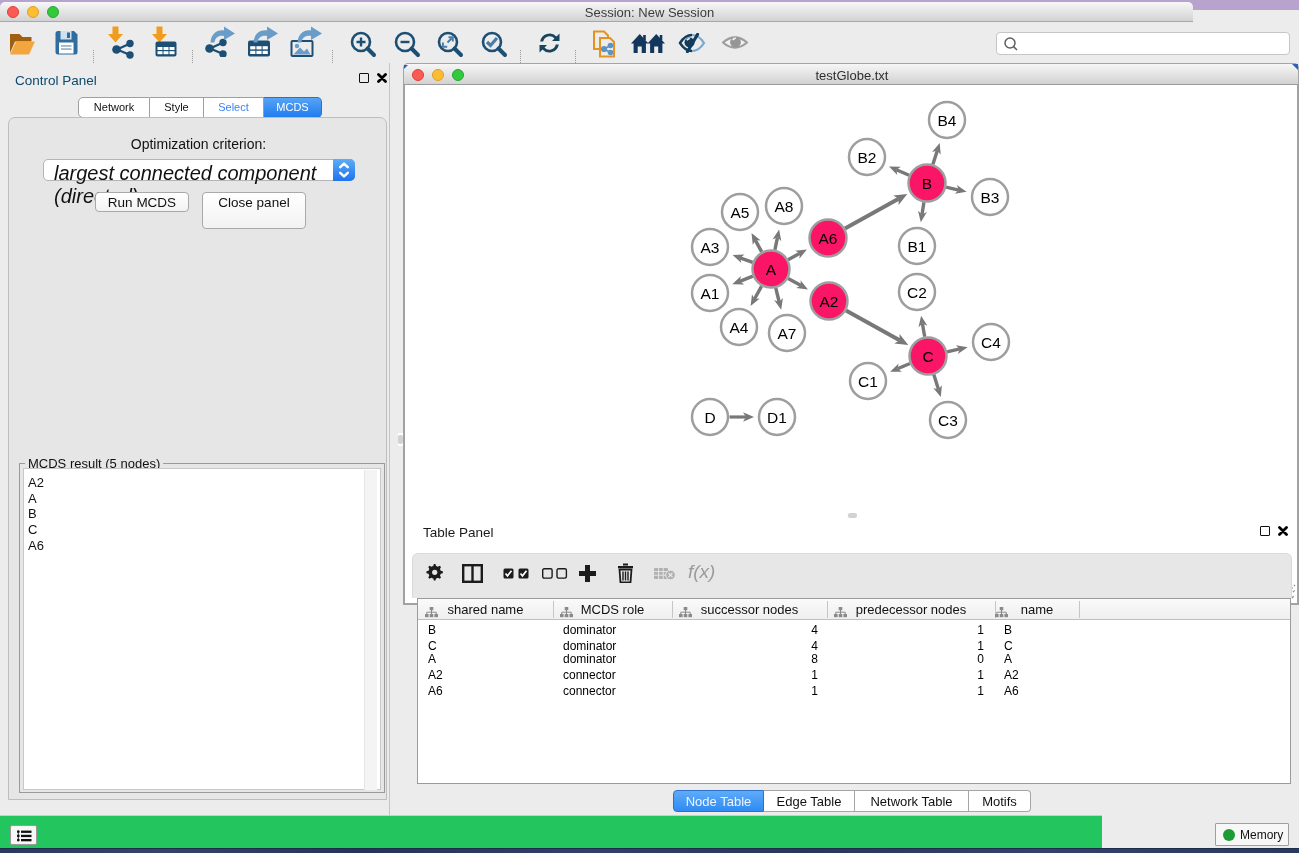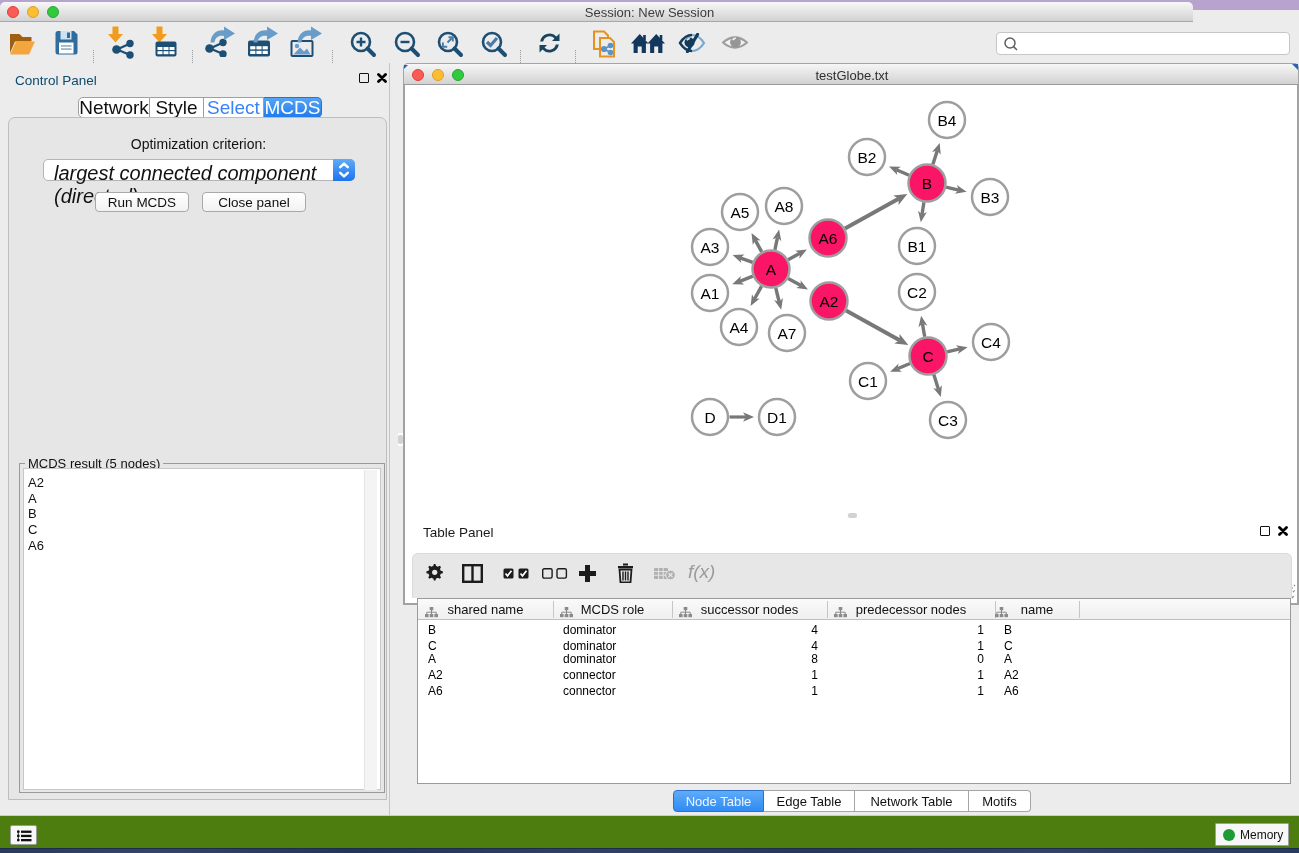--- a/index.html
+++ b/index.html
@@ -166,42 +166,42 @@
   </div>
 </div>
 
 <div class="abs" style="left:0;top:63px;width:390px;height:752px;background:#ececec;border-right:1px solid #c4c4c4;">
   <div class="abs" style="left:15px;top:10px;font-size:13.5px;color:#0c4a6e;">Control Panel</div>
   <div class="abs" style="left:359px;top:10px;width:10px;height:10px;border:1.6px solid #111;border-radius:1px;"></div>
   <svg class="abs" style="left:377px;top:10px;" width="10" height="10" viewBox="0 0 10 10">
       <path d="M1.5 1.5 L8.5 8.5 M8.5 1.5 L1.5 8.5" stroke="#000" stroke-width="2.8" stroke-linecap="round"></path>
     </svg>
 
-  <div class="abs" style="left:78px;top:34px;height:21px;display:flex;font-size:19px;">
+  <div class="abs" style="left:78px;top:34px;height:21px;display:flex;font-size:11px;">
     <div style="width:72px;background:#fff;border:1px solid #9f9f9f;border-radius:5px 0 0 5px;text-align:center;line-height:19px;color:#111;">Network</div>
     <div style="width:54px;background:#fff;border:1px solid #9f9f9f;border-left:none;text-align:center;line-height:19px;color:#111;">Style</div>
     <div style="width:60px;background:#fff;border:1px solid #9f9f9f;border-left:none;text-align:center;line-height:19px;color:#3b82f6;">Select</div>
     <div style="width:58px;background:linear-gradient(#56a4f5,#217ced);border:1px solid #2a71cc;border-left:none;border-radius:0 5px 5px 0;text-align:center;line-height:19px;color:#fff;">MCDS</div>
   </div>
 
   <div class="abs" style="left:8px;top:54px;width:379px;height:683px;background:#e6e6e6;border:1px solid #bdbdbd;border-radius:7px 7px 0 0;">
     <div class="abs" style="left:0;top:18px;width:379px;text-align:center;font-size:14px;color:#111;">Optimization criterion:</div>
 
     <div class="abs" style="left:34px;top:41px;width:312px;height:22px;background:#fff;border:1px solid #b4b4b4;border-radius:5px;">
       <div class="abs" style="left:10px;top:2px;font-size:20px;color:#111;font-style:italic;">largest connected component (directed)</div>
       <div class="abs" style="right:-1px;top:-1px;width:22px;height:22px;background:linear-gradient(#5fabf8,#1d73ee);border-radius:0 5px 5px 0;">
         <svg width="22" height="22" viewBox="0 0 22 22">
             <path d="M7.2 8.2 L11 4.6 L14.8 8.2" fill="none" stroke="#fff" stroke-width="2.4" stroke-linecap="round" stroke-linejoin="round"></path>
             <path d="M7.2 13.8 L11 17.4 L14.8 13.8" fill="none" stroke="#fff" stroke-width="2.4" stroke-linecap="round" stroke-linejoin="round"></path>
           </svg>
       </div>
     </div>
 
     <div class="abs" style="left:86px;top:74px;width:94px;height:20px;background:linear-gradient(#ffffff,#f2f2f2);border:1px solid #a9a9a9;border-radius:4px;text-align:center;line-height:19px;font-size:13.5px;color:#111;">Run MCDS</div>
-    <div class="abs" style="left:193px;top:74px;width:104px;height:20px;background:linear-gradient(#ffffff,#f2f2f2);border:1px solid #a9a9a9;border-radius:4px;text-align:center;line-height:19px;font-size:13.5px;color:#111;">Close panel</div>
+    <div class="abs" style="left:193px;top:74px;width:104px;height:37px;background:linear-gradient(#ffffff,#f2f2f2);border:1px solid #a9a9a9;border-radius:4px;text-align:center;line-height:19px;font-size:13.5px;color:#111;">Close panel</div>
 
     <div class="abs" style="left:10px;top:345px;width:366px;height:330px;border:1px solid #9a9a9a;">
       <div class="abs" style="left:5px;top:-8px;background:#e6e6e6;padding:0 3px;font-size:13px;color:#111;">MCDS result (5 nodes)</div>
       <div class="abs" style="left:3px;top:4px;width:358px;height:322px;background:#fff;border:1px solid #c8c8c8;">
         <div style="font-size:13px;color:#111;padding:6px 0 0 4px;line-height:15.7px;">A2<br>A<br>B<br>C<br>A6</div>
         <div class="abs" style="right:3px;top:1px;width:13px;height:320px;background:#f4f4f4;border-left:1px solid #e4e4e4;"></div>
       </div>
     </div>
   </div>
 </div>
@@ -480,21 +480,21 @@
   </div>
 
   <div class="abs" style="left:268px;top:270px;height:22px;display:flex;font-size:13px;">
     <div style="width:91px;background:linear-gradient(#5fabf8,#2f8bf2);border:1px solid #2a71cc;border-radius:4px 0 0 4px;text-align:center;line-height:21px;color:#eef4fd;">Node Table</div>
     <div style="width:91px;background:#fff;border:1px solid #a5a5a5;border-left:none;text-align:center;line-height:21px;color:#111;">Edge Table</div>
     <div style="width:114px;background:#fff;border:1px solid #a5a5a5;border-left:none;text-align:center;line-height:21px;color:#111;">Network Table</div>
     <div style="width:62px;background:#fff;border:1px solid #a5a5a5;border-left:none;border-radius:0 4px 4px 0;text-align:center;line-height:21px;color:#111;">Motifs</div>
   </div>
 </div>
 
-<div class="abs" style="left:0;top:815px;width:1299px;height:33px;background:#4d7c0f;border-top:1px solid #cccccc;">
+<div class="abs" style="left:0;top:815px;width:1102px;height:33px;background:#22c55e;border-top:1px solid #cccccc;">
   <div class="abs" style="left:10px;top:9px;width:27px;height:20px;background:#f7f7f7;border:1px solid #9a9a9a;border-radius:2px;">
     <svg width="15" height="12" viewBox="0 0 15 12" style="position:absolute;left:6px;top:4px;">
         <line x1="1.3" y1="1" x2="1.3" y2="11" stroke="#111" stroke-width="0.8"></line>
         <g fill="#111">
           <circle cx="1.3" cy="1.7" r="1.4"></circle>
           <circle cx="1.3" cy="5.9" r="1.4"></circle>
           <circle cx="1.3" cy="10.1" r="1.4"></circle>
           <rect x="4" y="0.6" width="10.5" height="2.3"></rect>
           <rect x="4" y="4.8" width="10.5" height="2.3"></rect>
           <rect x="4" y="9" width="10.5" height="2.3"></rect>

